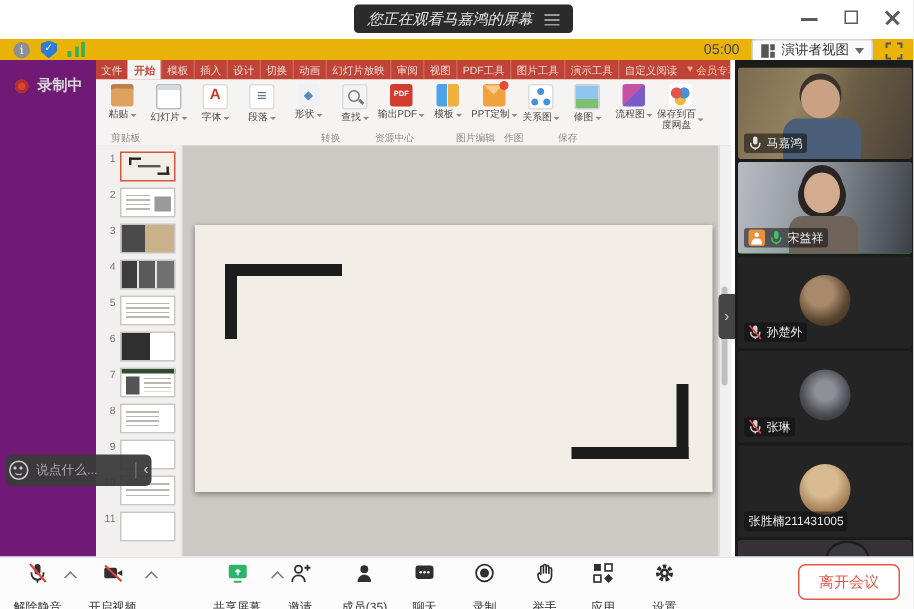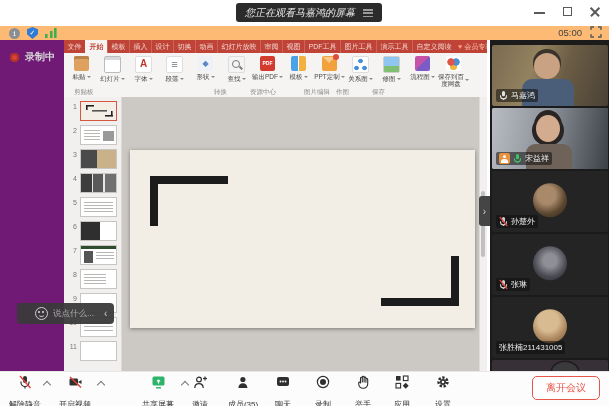--- a/index.html
+++ b/index.html
@@ -11,21 +11,21 @@
   .banner-pill .txt{color:#e8e8e8;font-size:10px;white-space:nowrap;font-style:italic;}
   .banner-menu{width:10px;height:8px;background:repeating-linear-gradient(180deg,#9a9a9a 0 1.5px,transparent 1.5px 3.4px);}
   .win-controls{position:absolute;right:8px;top:6px;display:flex;gap:17px;align-items:center;}
   .wb{width:11px;height:11px;position:relative;cursor:default;}
   .wb-min::after{content:"";position:absolute;left:0;right:0;top:6px;height:1.5px;background:#5a5a5a;}
   .wb-max::after{content:"";position:absolute;left:1px;top:1px;width:7px;height:7px;border:1.3px solid #5a5a5a;}
   .wb-close::before,.wb-close::after{content:"";position:absolute;left:-1px;top:5px;width:12px;height:1.5px;background:#5a5a5a;}
   .wb-close::before{transform:rotate(45deg);} .wb-close::after{transform:rotate(-45deg);}
 
   
-  .subbar{position:absolute;left:0;top:26px;right:0;height:14px;background:#fdba74;}
+  .subbar{position:absolute;left:0;top:26px;right:0;height:14px;background:#eab308;}
   .status-icons{position:absolute;left:9px;top:1px;display:flex;gap:7px;align-items:center;}
   .ic-info{width:11px;height:11px;border-radius:50%;background:#8b8f94;position:relative;}
   .ic-info::after{content:"i";position:absolute;left:0;right:0;top:0;bottom:0;color:#fff;font-size:8px;line-height:11px;text-align:center;font-family:"DejaVu Serif",serif;}
   .ic-shield{width:11px;height:12px;background:#2e7cd6;clip-path:polygon(50% 0,100% 18%,100% 60%,50% 100%,0 60%,0 18%);position:relative;}
   .ic-shield::after{content:"✓";position:absolute;left:0;right:0;top:0;color:#fff;font-size:7px;line-height:11px;text-align:center;}
   .ic-signal{width:12px;height:10px;background:
     linear-gradient(#3fae4d,#3fae4d) left bottom/2.6px 4px no-repeat,
     linear-gradient(#3fae4d,#3fae4d) center bottom/2.6px 7px no-repeat,
     linear-gradient(#3fae4d,#3fae4d) right bottom/2.6px 10px no-repeat;}
   .sub-right{position:absolute;right:7px;top:0;display:flex;align-items:center;gap:8px;}
@@ -125,21 +125,21 @@
   .slide-inner{position:absolute;left:0;right:0;top:34px;text-align:center;}
   .s-title{font-family:"DejaVu Serif",serif;font-size:15px;letter-spacing:3px;color:#1e1e1e;}
   .s-sub{margin:5px auto 0;width:235px;font-size:7.5px;font-weight:bold;color:#2a2a2a;letter-spacing:.4px;line-height:1.35;}
   .s-info{margin-top:11px;font-family:"DejaVu Serif",serif;font-size:7px;color:#333;line-height:1.65;}
 
   
   .collapse-tab{position:absolute;left:479px;top:196px;width:11px;height:30px;background:#454545;border-radius:3px 0 0 3px;display:flex;align-items:center;justify-content:center;z-index:4;}
   .collapse-tab::after{content:"›";color:#ccc;font-size:10px;}
 
   
-  .chat-pill{position:absolute;left:4px;top:303px;width:97px;height:21px;background:rgba(58,58,58,.95);border-radius:4px;display:flex;align-items:center;gap:5px;padding:0 18px;box-sizing:border-box;z-index:6;margin-left:13px;}
+  .chat-pill{position:absolute;left:4px;top:303px;width:97px;height:21px;background:rgba(58,58,58,.95);border-radius:4px;display:flex;align-items:center;gap:5px;padding:0 2px;box-sizing:border-box;z-index:6;}
   .smiley-icon{width:11px;height:11px;border-radius:50%;border:1.2px solid #cfcfcf;position:relative;flex:none;}
   .smiley-icon::before{content:"";position:absolute;left:2px;top:3px;width:1.6px;height:1.6px;background:#cfcfcf;border-radius:50%;box-shadow:4px 0 0 #cfcfcf;}
   .smiley-icon::after{content:"";position:absolute;left:2.5px;top:6px;width:5px;height:2px;border-bottom:1.2px solid #cfcfcf;border-radius:0 0 4px 4px;}
   .chat-pill .txt{font-size:8.5px;color:#a9a9a9;white-space:nowrap;}
   .chat-pill .div{width:1px;height:11px;background:#6a6a6a;margin-left:auto;}
   .chat-pill .arrow{color:#cfcfcf;font-size:10px;line-height:1;}
 
   
   .sidebar{position:absolute;left:490px;top:40px;right:0;bottom:34px;background:#1b1b1b;overflow:hidden;padding:5px 1px 0 2px;box-sizing:border-box;display:flex;flex-direction:column;gap:2px;}
   .tile{position:relative;height:61px;flex:none;background:#242424;border-radius:2px;overflow:hidden;}
@@ -193,20 +193,29 @@
   </div>
 
   <div class="subbar">
     <div class="status-icons">
       <span class="ic-info"></span>
       <span class="ic-shield"></span>
       <span class="ic-signal"></span>
     </div>
     <div class="sub-right">
       <span class="timer">05:00</span>
+      <span class="view-btn">
+        <svg width="10" height="10">
+            <rect x="0.5" y="0.5" width="5" height="9" fill="#555"></rect>
+            <rect x="6.5" y="0.5" width="3" height="4" fill="#555"></rect>
+            <rect x="6.5" y="5.5" width="3" height="4" fill="#555"></rect>
+          </svg>
+        <span class="lbl">演讲者视图</span>
+        <span class="caret-down"></span>
+      </span>
       <span class="fullscreen-btn">
         <svg width="12" height="12" viewBox="0 0 12 12">
             <path d="M1 4V1h3M8 1h3v3M11 8v3H8M4 11H1V8" fill="none" stroke="#555" stroke-width="1.3"></path>
           </svg>
       </span>
     </div>
   </div>
 
   <div class="left-strip">
     <div class="rec-badge">

